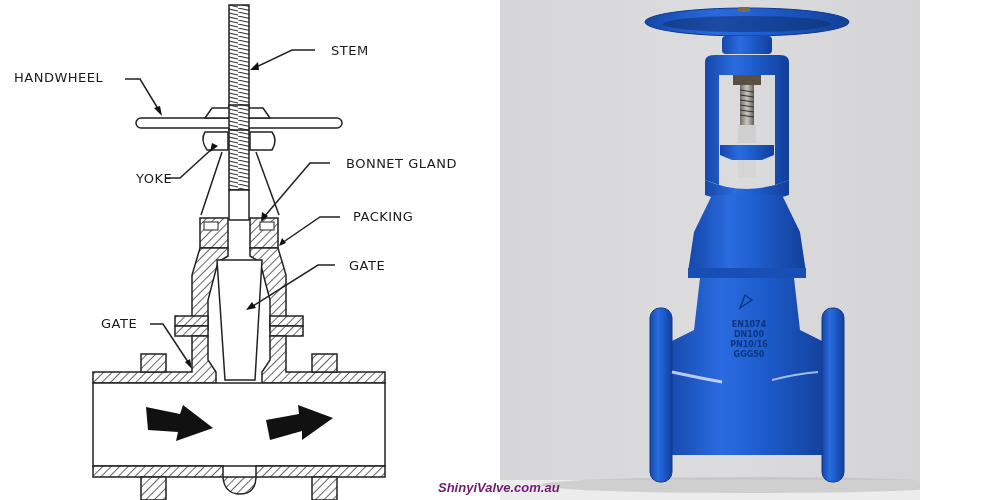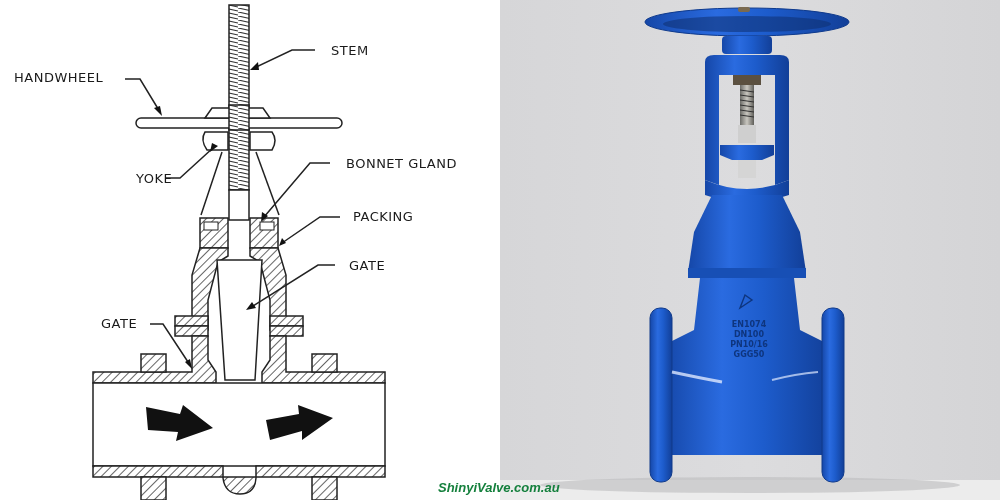--- a/index.html
+++ b/index.html
@@ -1,22 +1,22 @@
 <!DOCTYPE html>
 <html><head>
 <meta charset="utf-8">
 <style>
   html,body{margin:0;padding:0;}
   body{width:1000px;height:500px;overflow:hidden;background:#fff;position:relative;font-family:"Liberation Sans",sans-serif;}
   .panel-left{position:absolute;left:0;top:0;width:500px;height:500px;background:#fff;}
-  .panel-right{position:absolute;left:500px;top:0;width:500px;height:500px;background:linear-gradient(90deg,#d6d6d8 0%,#dcdcde 50%,#d4d4d6 100%);overflow:hidden;}
+  .panel-right{position:absolute;left:500px;top:0;width:420px;height:500px;background:linear-gradient(90deg,#d6d6d8 0%,#dcdcde 50%,#d4d4d6 100%);overflow:hidden;}
   .floor{position:absolute;left:0;top:480px;width:500px;height:20px;background:#ececec;}
   svg{position:absolute;left:0;top:0;}
   .lbl{position:absolute;font-family:"DejaVu Sans",sans-serif;font-weight:normal;font-size:13px;color:#1a1a1a;letter-spacing:0.5px;white-space:nowrap;}
-  .watermark{position:absolute;left:438px;top:480px;font-family:"Liberation Sans",sans-serif;font-style:italic;font-weight:bold;font-size:13px;color:#15803d;white-space:nowrap;}
+  .watermark{position:absolute;left:438px;top:480px;font-family:"Liberation Sans",sans-serif;font-style:italic;font-weight:bold;font-size:13px;color:#701a75;white-space:nowrap;}
 </style>
 </head>
 <body>
 
 <div class="panel-left">
   <svg width="500" height="500" viewBox="0 0 500 500">
     <defs>
       <pattern id="hatch" patternUnits="userSpaceOnUse" width="6" height="6" patternTransform="rotate(45)">
         <rect width="6" height="6" fill="#fff"></rect>
         <line x1="0" y1="0" x2="0" y2="6" stroke="#222" stroke-width="1.4"></line>

